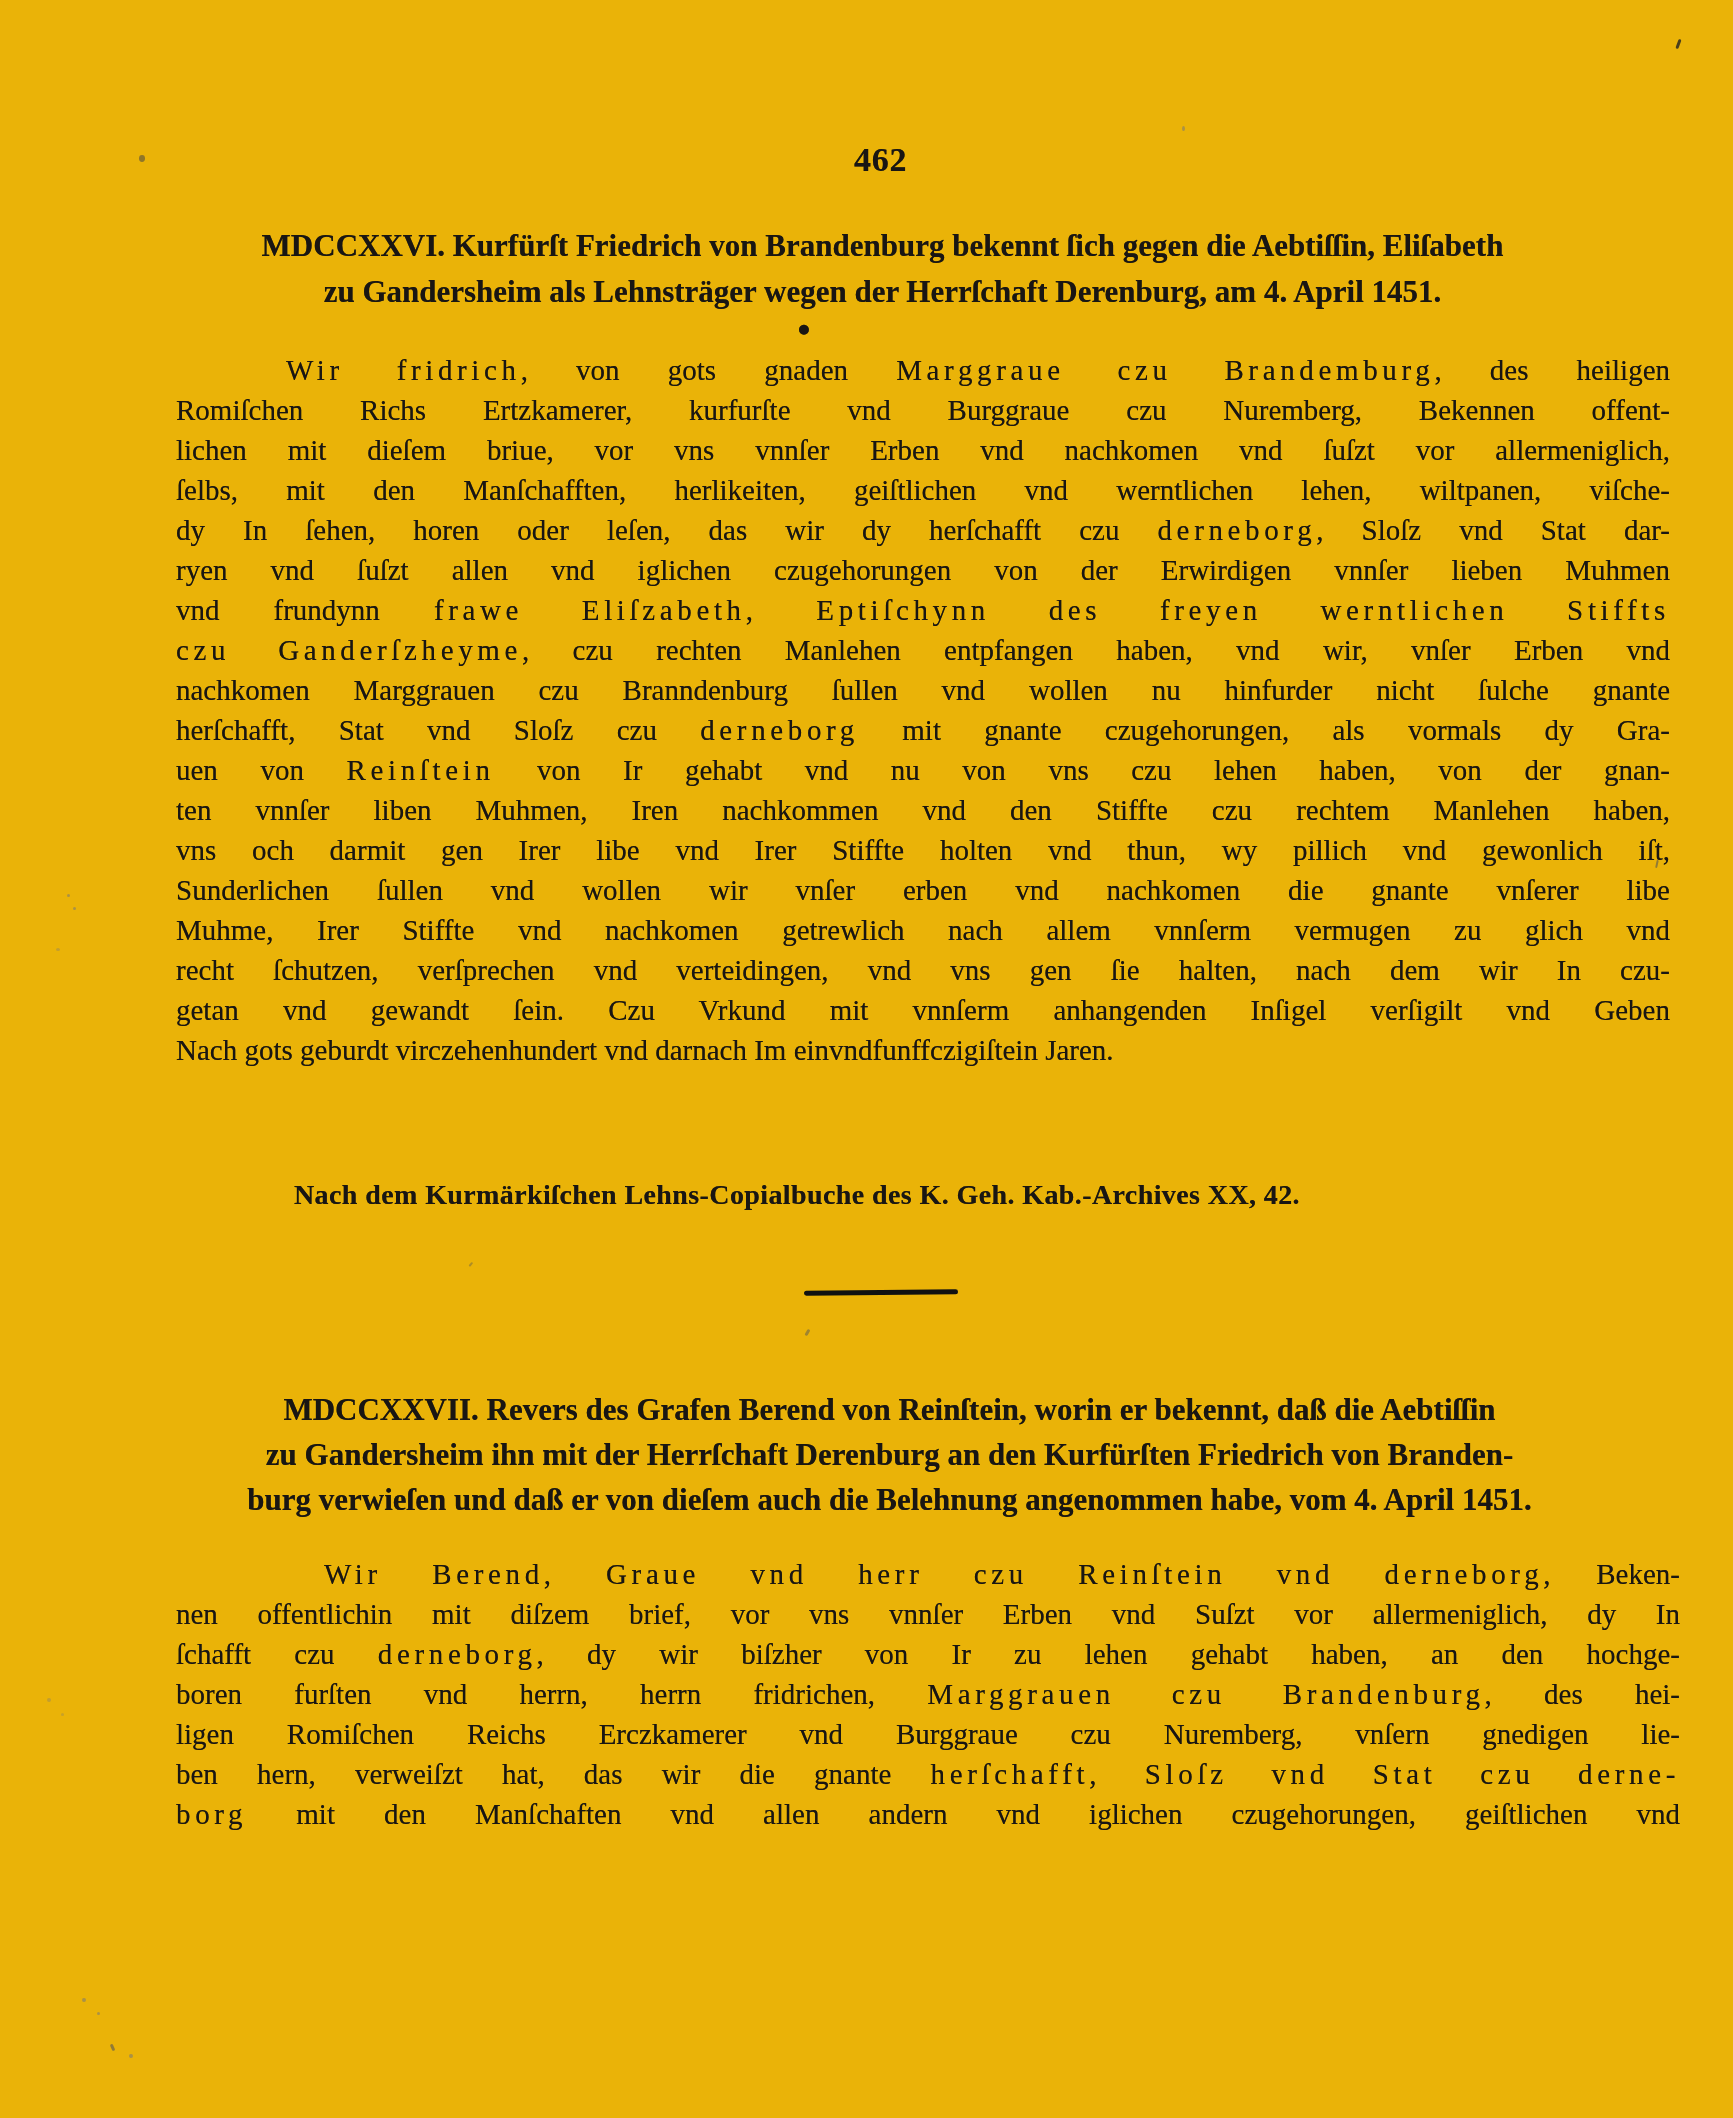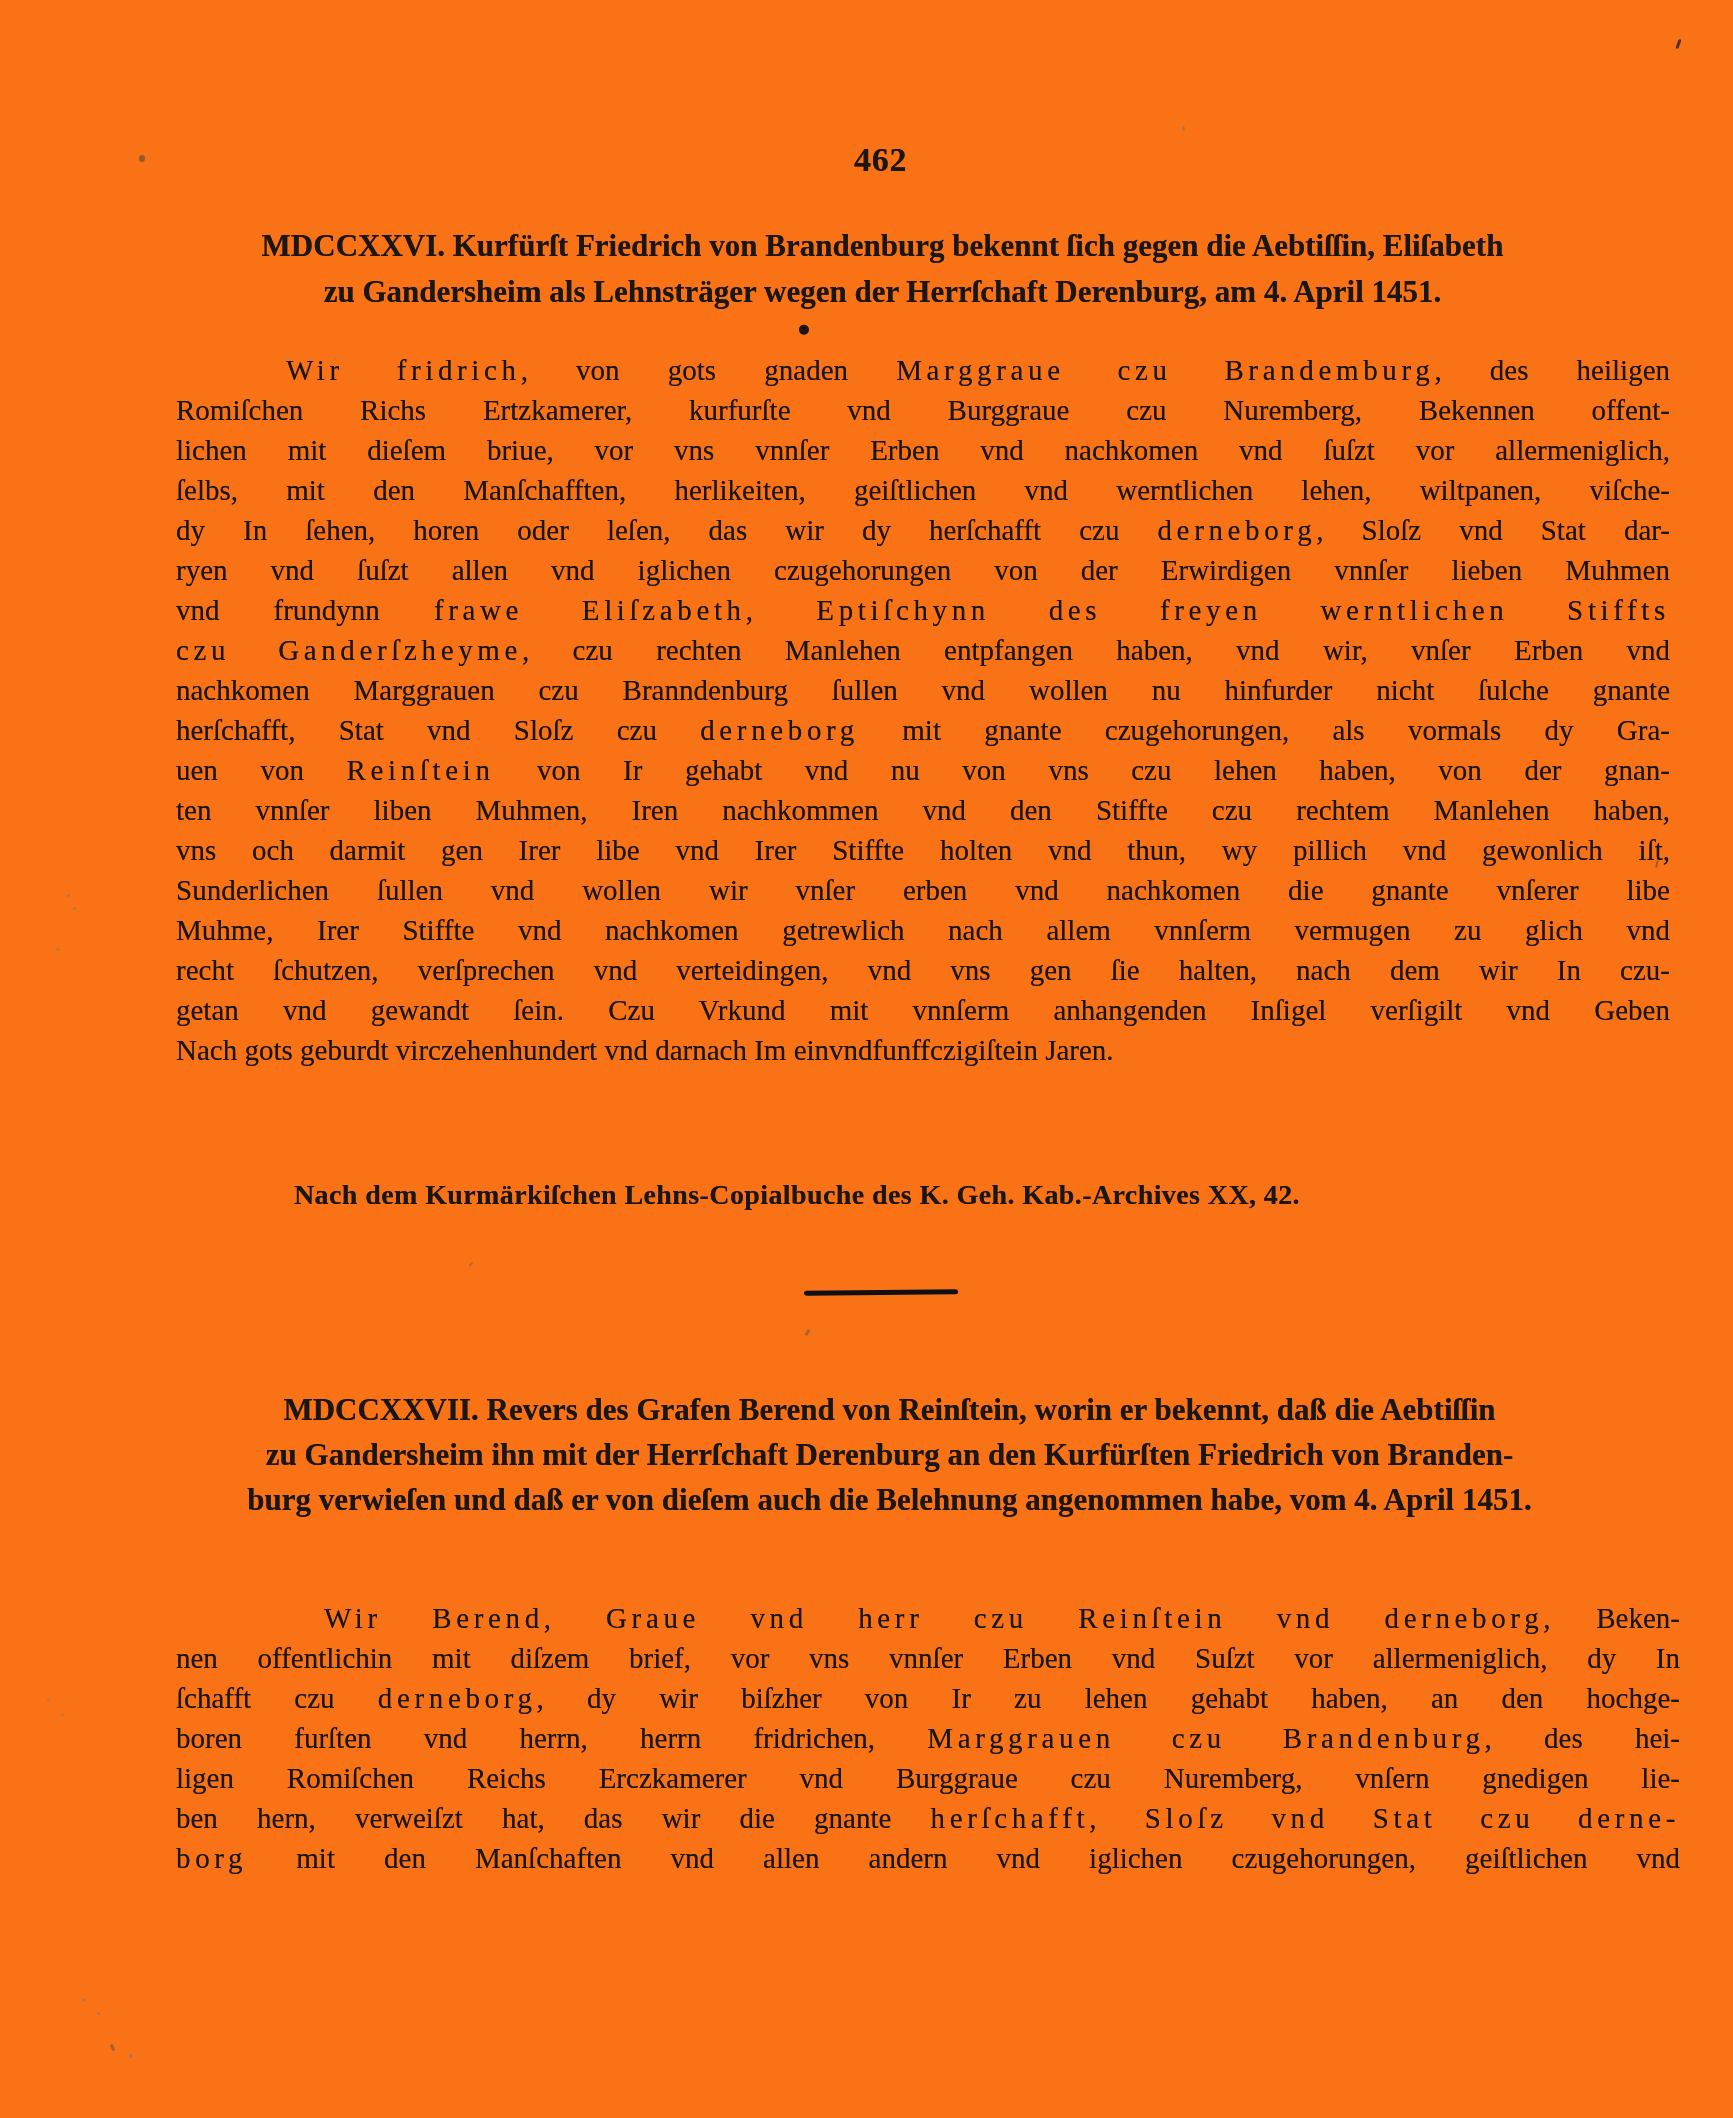--- a/index.html
+++ b/index.html
@@ -1,19 +1,19 @@
 <!DOCTYPE html>
 <html style="font-size:12px"><head>
 <meta charset="utf-8">
 <style>
   html,body{margin:0;padding:0;background:#e8e8e8;}
   .page{
     position:relative;
     width:1734px;height:2119px;
-    background:#f97316;
+    background:#eab308;
     color:#191613;
     font-family:"Liberation Serif","DejaVu Serif",serif;
     overflow:hidden;
     text-shadow:0 0 0.4px rgba(25,22,19,0.65);
   }
   .pagenum{
     position:absolute;top:141px;left:0;width:100%;
     text-align:center;font-size:34px;font-weight:700;
     letter-spacing:0.8px;transform:translateX(13.6px);
   }
@@ -29,21 +29,21 @@
   }
   .para{position:absolute;font-size:29px;}
   .para .line{
     height:40px;line-height:40px;
     text-align:justify;text-align-last:justify;
   }
   .para .line.short{text-align-last:left;}
   #p1{top:350px;left:176px;width:1494px;}
   #p2{top:1554px;left:176px;width:1504px;}
   #p1 .indent{text-indent:110px;}
-  #p2 .indent{text-indent:148px;margin-top:44px;}
+  #p2 .indent{text-indent:148px;}
   .sp{letter-spacing:0.16em;}
   .source{
     position:absolute;top:1179px;left:294px;
     font-size:28px;font-weight:700;letter-spacing:0.4px;
   }
   .divider{
     position:absolute;top:1290px;left:804px;width:154px;height:5.3px;
     background:#111;border-radius:3px;transform:rotate(-0.5deg);
   }
   .speck{position:absolute;background:#777;border-radius:50%;opacity:0.55;}

